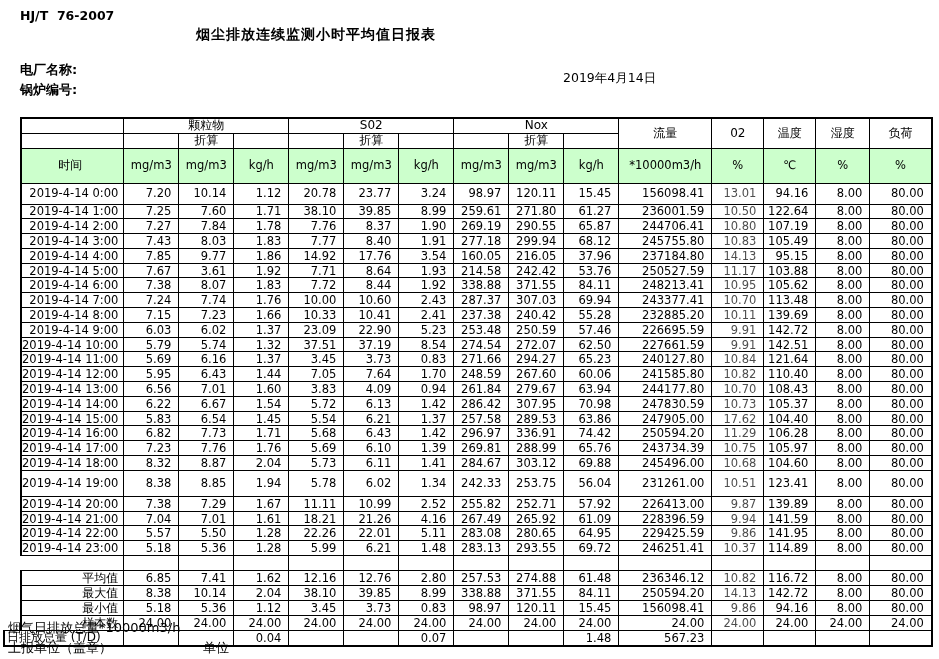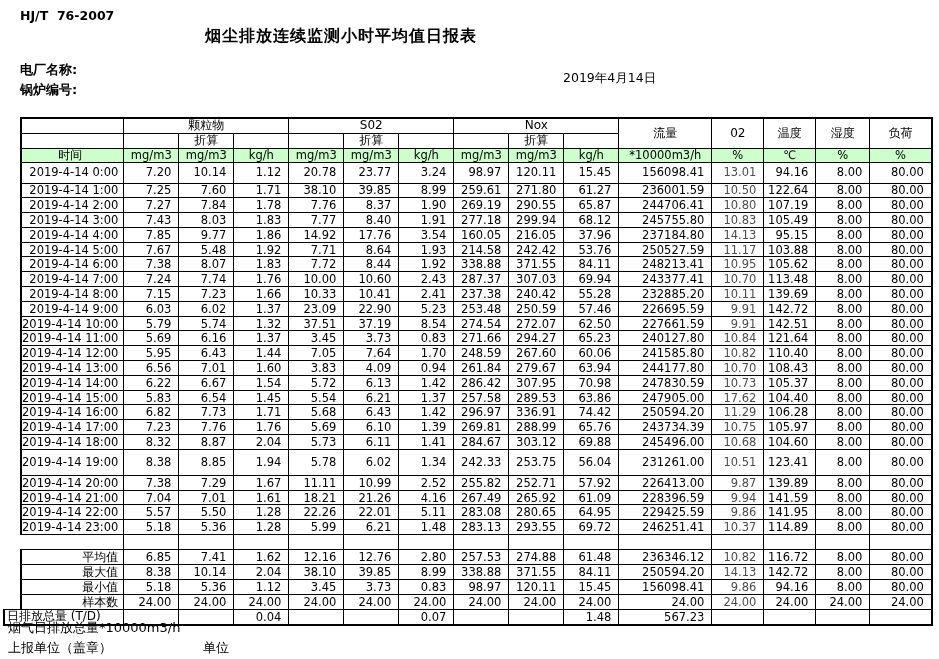--- a/index.html
+++ b/index.html
@@ -2,21 +2,21 @@
 <html><head>
 <meta charset="utf-8">
 <style>
   html,body{margin:0;padding:0;}
   body{
     width:939px;height:659px;background:#ffffff;color:#000;
     font-family:"DejaVu Sans", sans-serif;position:relative;overflow:hidden;
   }
   .abs{position:absolute;white-space:pre;}
   .doc-code{left:20px;top:8px;font-size:12.5px;font-weight:bold;}
-  .page-title{left:205px;top:26px;font-size:16px;font-weight:bold;letter-spacing:1px;}
+  .page-title{left:196px;top:26px;font-size:14px;font-weight:bold;letter-spacing:1px;}
   .plant-label{left:20px;top:61px;font-size:13px;font-weight:bold;}
   .boiler-label{left:20px;top:81px;font-size:13px;font-weight:bold;}
   .report-date{left:563px;top:70px;font-size:12.5px;}
   .footer-note{left:8px;top:619px;font-size:13px;}
   .report-unit{left:8px;top:639px;font-size:13px;}
   .unit-label{left:203px;top:639px;font-size:13px;}
 
   table#tbl{
     position:absolute;left:3px;top:117px;
     border-collapse:collapse;table-layout:fixed;
@@ -38,21 +38,21 @@
   #tbl .o2v{color:#4d4d4d;}
   #tbl .green{background:#ccffcc;}
   #tbl .unit{font-size:11.5px;text-align:center;}
   #tbl .sumlabel{font-size:12px;}
   #tbl .totlabel{
     border-left-width:2px;border-bottom-width:2px;
     text-align:left;padding-left:2px;font-size:12px;
   }
   #tbl thead tr.h1{height:15px;}
   #tbl thead tr.h2{height:15px;}
-  #tbl thead tr.h3{height:14px;}
+  #tbl thead tr.h3{height:35px;}
 </style>
 </head>
 <body>
 
 <div class="abs doc-code">HJ/T  76-2007</div>
 <div class="abs page-title">烟尘排放连续监测小时平均值日报表</div>
 <div class="abs plant-label">电厂名称:</div>
 <div class="abs boiler-label">锅炉编号:</div>
 <div class="abs report-date">2019年4月14日</div>
 
@@ -206,21 +206,21 @@
         <td class="num">237184.80</td>
         <td class="num o2v">14.13</td>
         <td class="num">95.15</td>
         <td class="num">8.00</td>
         <td class="num or">80.00</td>
       </tr>
       <tr style="height: 14.8px;">
         <td class="lead"></td>
         <td class="time">2019-4-14  5:00</td>
         <td class="num">7.67</td>
-        <td class="num">5.48</td>
+        <td class="num">3.61</td>
         <td class="num">1.92</td>
         <td class="num">7.71</td>
         <td class="num">8.64</td>
         <td class="num">1.93</td>
         <td class="num">214.58</td>
         <td class="num">242.42</td>
         <td class="num">53.76</td>
         <td class="num">250527.59</td>
         <td class="num o2v">11.17</td>
         <td class="num">103.88</td>

